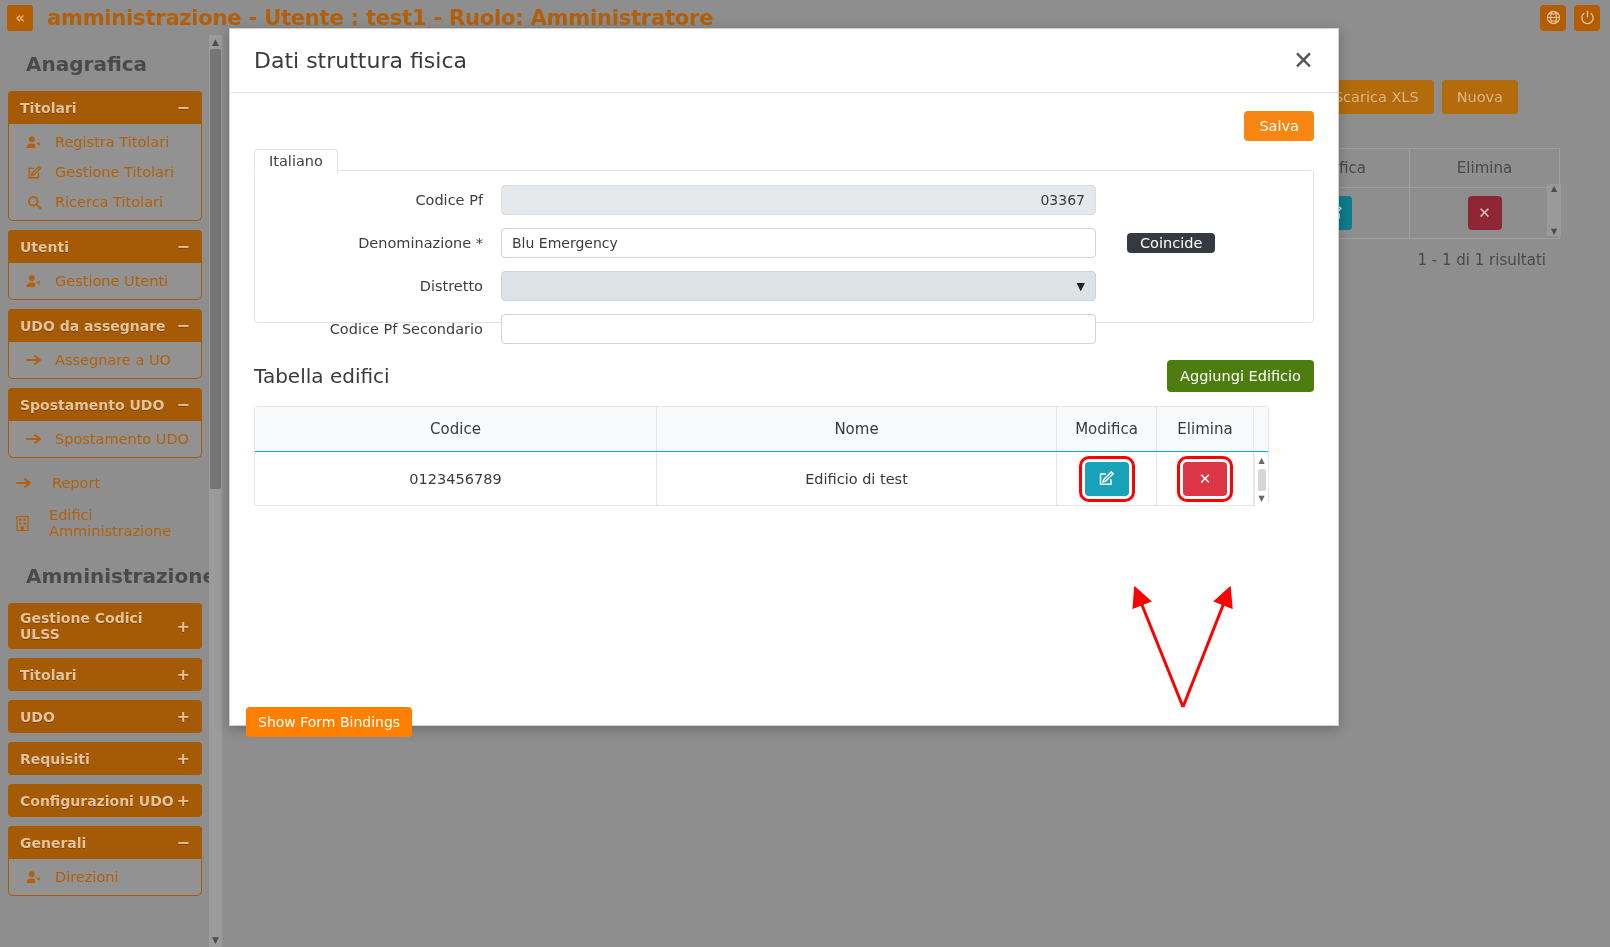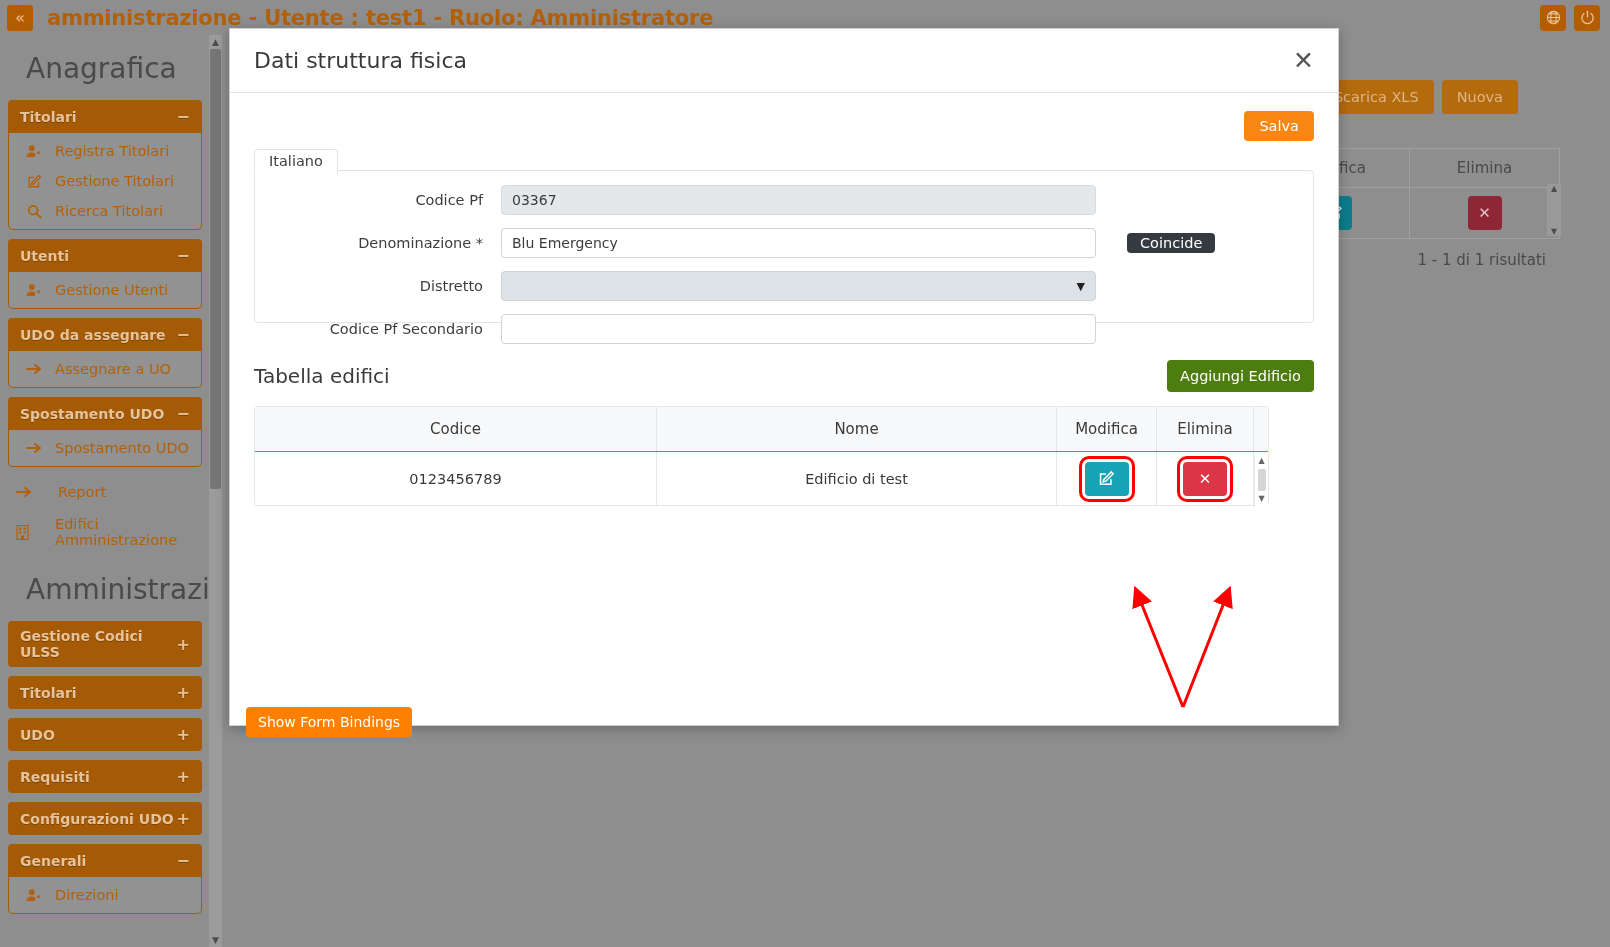--- a/index.html
+++ b/index.html
@@ -40,22 +40,22 @@
     color: #e8c3a0; cursor: pointer;
   }
 
   
   .sidebar {
     position: absolute; top: 35px; left: 0; width: 222px; height: 912px;
     background: #8e8e8e; overflow: hidden;
   }
   .sidebar-inner { width: 210px; padding: 0 8px; }
   .section-title {
-    font-size: 28px; color: #4a4a4a; padding: 17px 0 15px 18px;
-    font-weight: normal;
+    font-size: 20px; color: #4a4a4a; padding: 17px 0 15px 18px;
+    font-weight: bold;
   }
   .menu-group { margin-bottom: 9px; }
   .group-header {
     background: #a55a05; color: #e5c39c;
     padding: 7px 12px; font-size: 14px; font-weight: bold;
     display: flex; justify-content: space-between; align-items: center;
     border-radius: 4px 4px 0 0; cursor: pointer;
     text-shadow: 0 1px 0 rgba(0,0,0,.25);
   }
   .group-header.collapsed { border-radius: 4px; }
@@ -69,21 +69,21 @@
   .menu-item {
     display: flex; align-items: center; gap: 12px;
     padding: 7px 12px 7px 16px;
     color: #b3600a; font-size: 14.5px; cursor: pointer;
   }
   .menu-item .mi-icon {
     width: 18px; display: flex; justify-content: center; color: #b3600a;
     font-size: 14px;
   }
   .loose-item {
-    display: flex; align-items: center; gap: 26px;
+    display: flex; align-items: center; gap: 20px;
     padding: 8px 12px 8px 8px;
     color: #b3600a; font-size: 14.5px; cursor: pointer;
   }
   .sb-scroll {
     position: absolute; right: 0; top: 0; width: 13px; height: 912px;
     background: #9b9b9b;
   }
   .sb-thumb {
     position: absolute; right: 1px; top: 14px; width: 11px; height: 440px;
     background: #767676; border-radius: 2px;
@@ -186,21 +186,21 @@
   .form-label {
     width: 246px; text-align: right; padding-right: 18px;
     font-size: 14.5px; color: #3d3d3d;
   }
   .form-control {
     flex: 0 0 595px; height: 30px;
     border: 1px solid #ced4da; border-radius: 4px;
     padding: 0 10px; font-size: 14px; color: #3b3b3b;
     font-family: inherit; background: #fff; outline: none;
   }
-  .form-control.readonly { background: #e4e8eb; border-color: #d8dde1; }
+  .form-control.readonly { background: #e4e8eb; border-color: #d8dde1; text-align: right; }
   .form-select {
     flex: 0 0 595px; height: 30px;
     border: 1px solid #ced4da; border-radius: 4px;
     background: #dde2e7; position: relative; cursor: pointer;
   }
   .form-select .caret {
     position: absolute; right: 10px; top: 8px; font-size: 11px; color: #222;
   }
   .coincide-btn {
     position: absolute; left: 872px;

